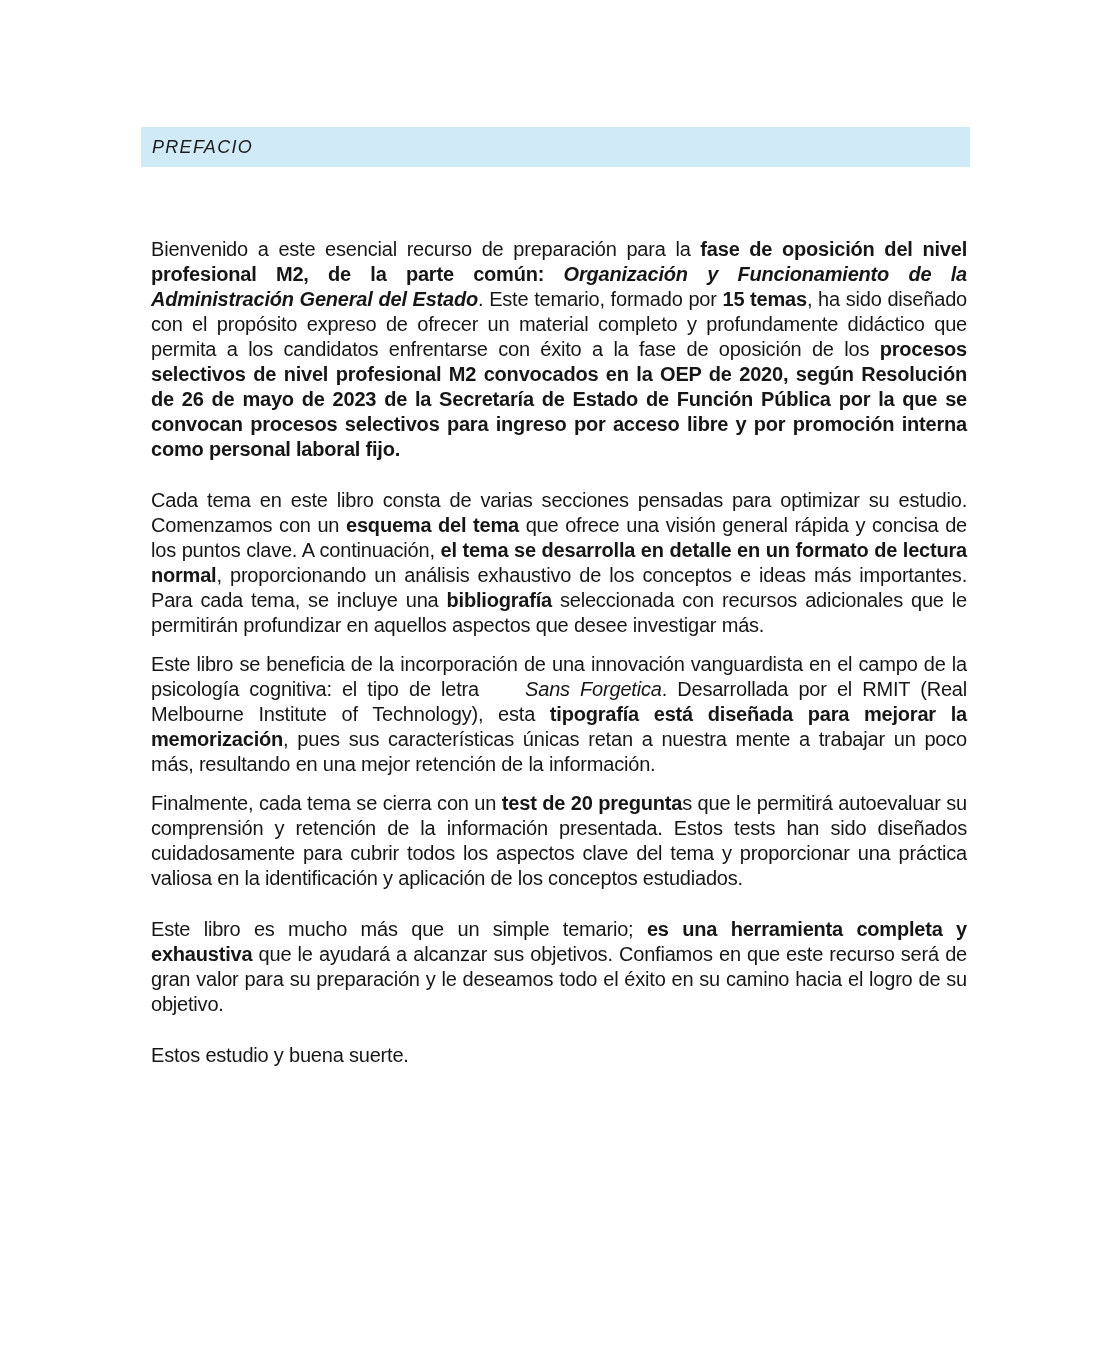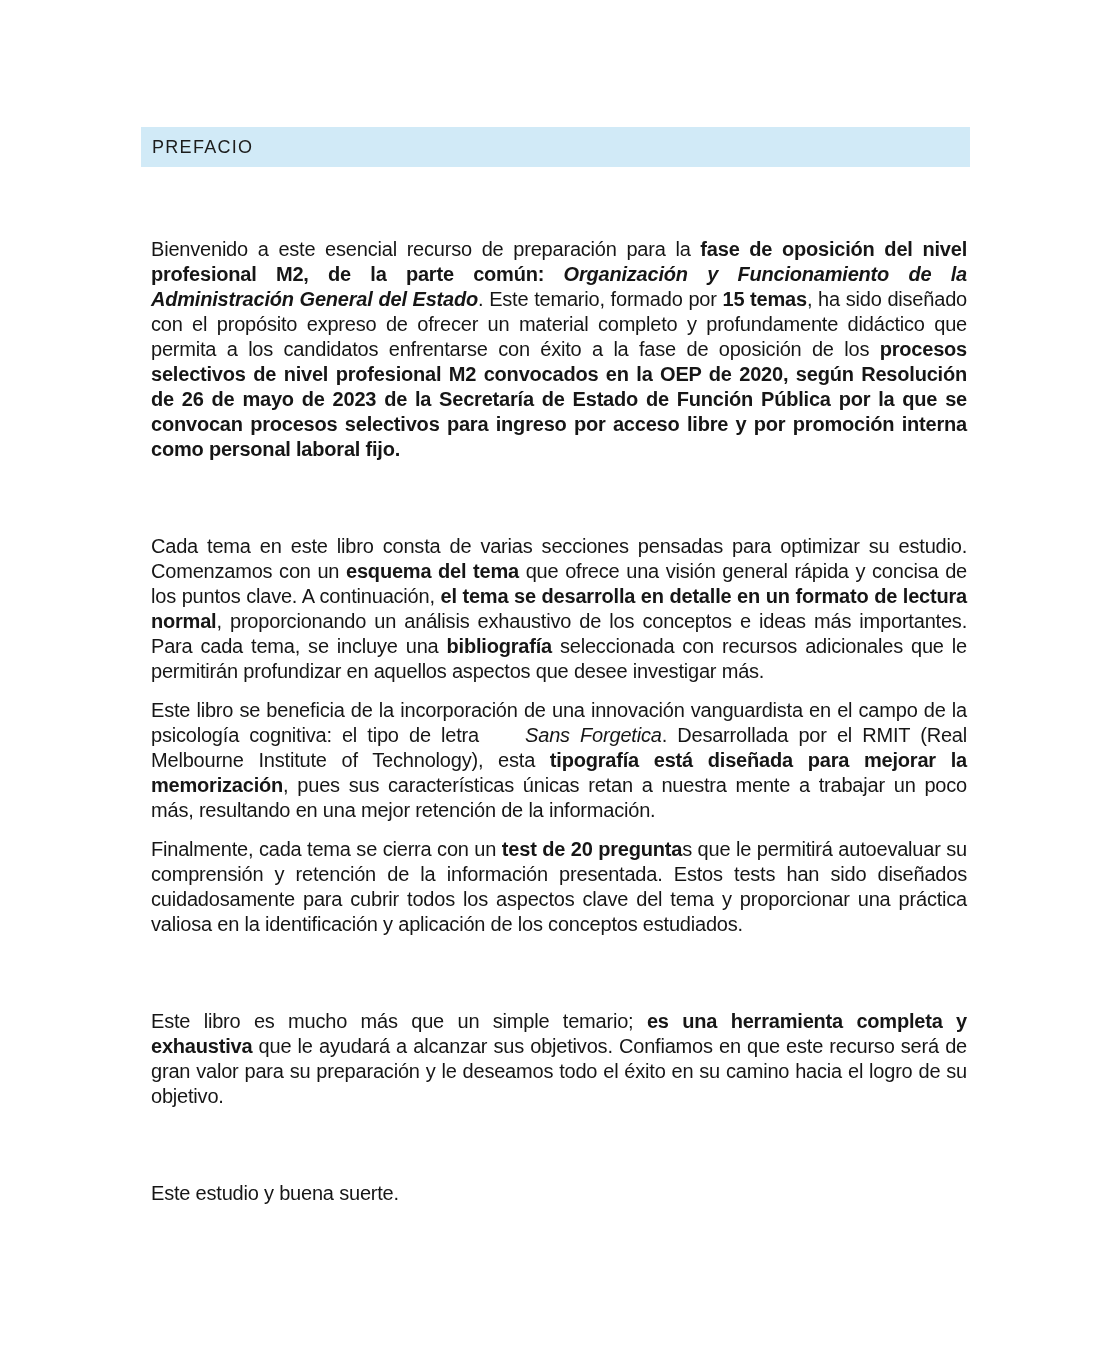--- a/index.html
+++ b/index.html
@@ -37,35 +37,35 @@
   p.para {
     font-size: 20px;
     line-height: 25px;
     text-align: justify;
     text-align-last: left;
     letter-spacing: -0.2px;
     margin: 0 0 14px 0;
     color: #161616;
   }
 
-  p.para.spaced { margin-top: 72px; }
+  p.para.spaced { margin-top: 26px; }
 
   .regular     { font-weight: normal; font-style: normal; }
   .bold        { font-weight: bold;   font-style: normal; }
   .italic      { font-weight: normal; font-style: italic; margin-left: 36px; }
   .bold-italic { font-weight: bold;   font-style: italic; }
 </style>
 </head>
 <body>
 
 <div class="page" style="background: rgb(255, 255, 255);">
-  <div class="header-bar" style="background: rgb(209, 234, 247);">
+  <div class="header-bar" style="background: rgb(209, 234, 247); font-style: italic;">
     <span class="header-title" style="color: rgb(28, 28, 28);">PREFACIO</span>
   </div>
   <div class="doc-body">
       <p class="para" style="color: rgb(22, 22, 22);"><span class="regular">Bienvenido a este esencial recurso de preparación para la </span><span class="bold">fase de oposición del nivel profesional M2, de la parte común: </span><span class="bold-italic">Organización y Funcionamiento de la Administración General del Estado</span><span class="regular">. Este temario, formado por </span><span class="bold">15 temas</span><span class="regular">, ha sido diseñado con el propósito expreso de ofrecer un material completo y profundamente didáctico que permita a los candidatos enfrentarse con éxito a la fase de oposición de los </span><span class="bold">procesos selectivos de nivel profesional M2 convocados en la OEP de 2020, según Resolución de 26 de mayo de 2023 de la Secretaría de Estado de Función Pública por la que se convocan procesos selectivos para ingreso por acceso libre y por promoción interna como personal laboral fijo.</span></p>
       <p class="para spaced" style="color: rgb(22, 22, 22);"><span class="regular">Cada tema en este libro consta de varias secciones pensadas para optimizar su estudio. Comenzamos con un </span><span class="bold">esquema del tema</span><span class="regular"> que ofrece una visión general rápida y concisa de los puntos clave. A continuación, </span><span class="bold">el tema se desarrolla en detalle en un formato de lectura normal</span><span class="regular">, proporcionando un análisis exhaustivo de los conceptos e ideas más importantes. Para cada tema, se incluye una </span><span class="bold">bibliografía</span><span class="regular"> seleccionada con recursos adicionales que le permitirán profundizar en aquellos aspectos que desee investigar más.</span></p>
       <p class="para" style="color: rgb(22, 22, 22);"><span class="regular">Este libro se beneficia de la incorporación de una innovación vanguardista en el campo de la psicología cognitiva: el tipo de letra </span><span class="italic">Sans Forgetica</span><span class="regular">. Desarrollada por el RMIT (Real Melbourne Institute of Technology), esta </span><span class="bold">tipografía está diseñada para mejorar la memorización</span><span class="regular">, pues sus características únicas retan a nuestra mente a trabajar un poco más, resultando en una mejor retención de la información.</span></p>
       <p class="para" style="color: rgb(22, 22, 22);"><span class="regular">Finalmente, cada tema se cierra con un </span><span class="bold">test de 20 pregunta</span><span class="regular">s que le permitirá autoevaluar su comprensión y retención de la información presentada. Estos tests han sido diseñados cuidadosamente para cubrir todos los aspectos clave del tema y proporcionar una práctica valiosa en la identificación y aplicación de los conceptos estudiados.</span></p>
       <p class="para spaced" style="color: rgb(22, 22, 22);"><span class="regular">Este libro es mucho más que un simple temario; </span><span class="bold">es una herramienta completa y exhaustiva</span><span class="regular"> que le ayudará a alcanzar sus objetivos. Confiamos en que este recurso será de gran valor para su preparación y le deseamos todo el éxito en su camino hacia el logro de su objetivo.</span></p>
-      <p class="para spaced" style="color: rgb(22, 22, 22);"><span class="regular">Este estudio y buena suerte.</span></p>
+      <p class="para spaced" style="color: rgb(22, 22, 22);"><span class="regular">Estos estudio y buena suerte.</span></p>
     </div>
 </div>
 
 </body></html>

